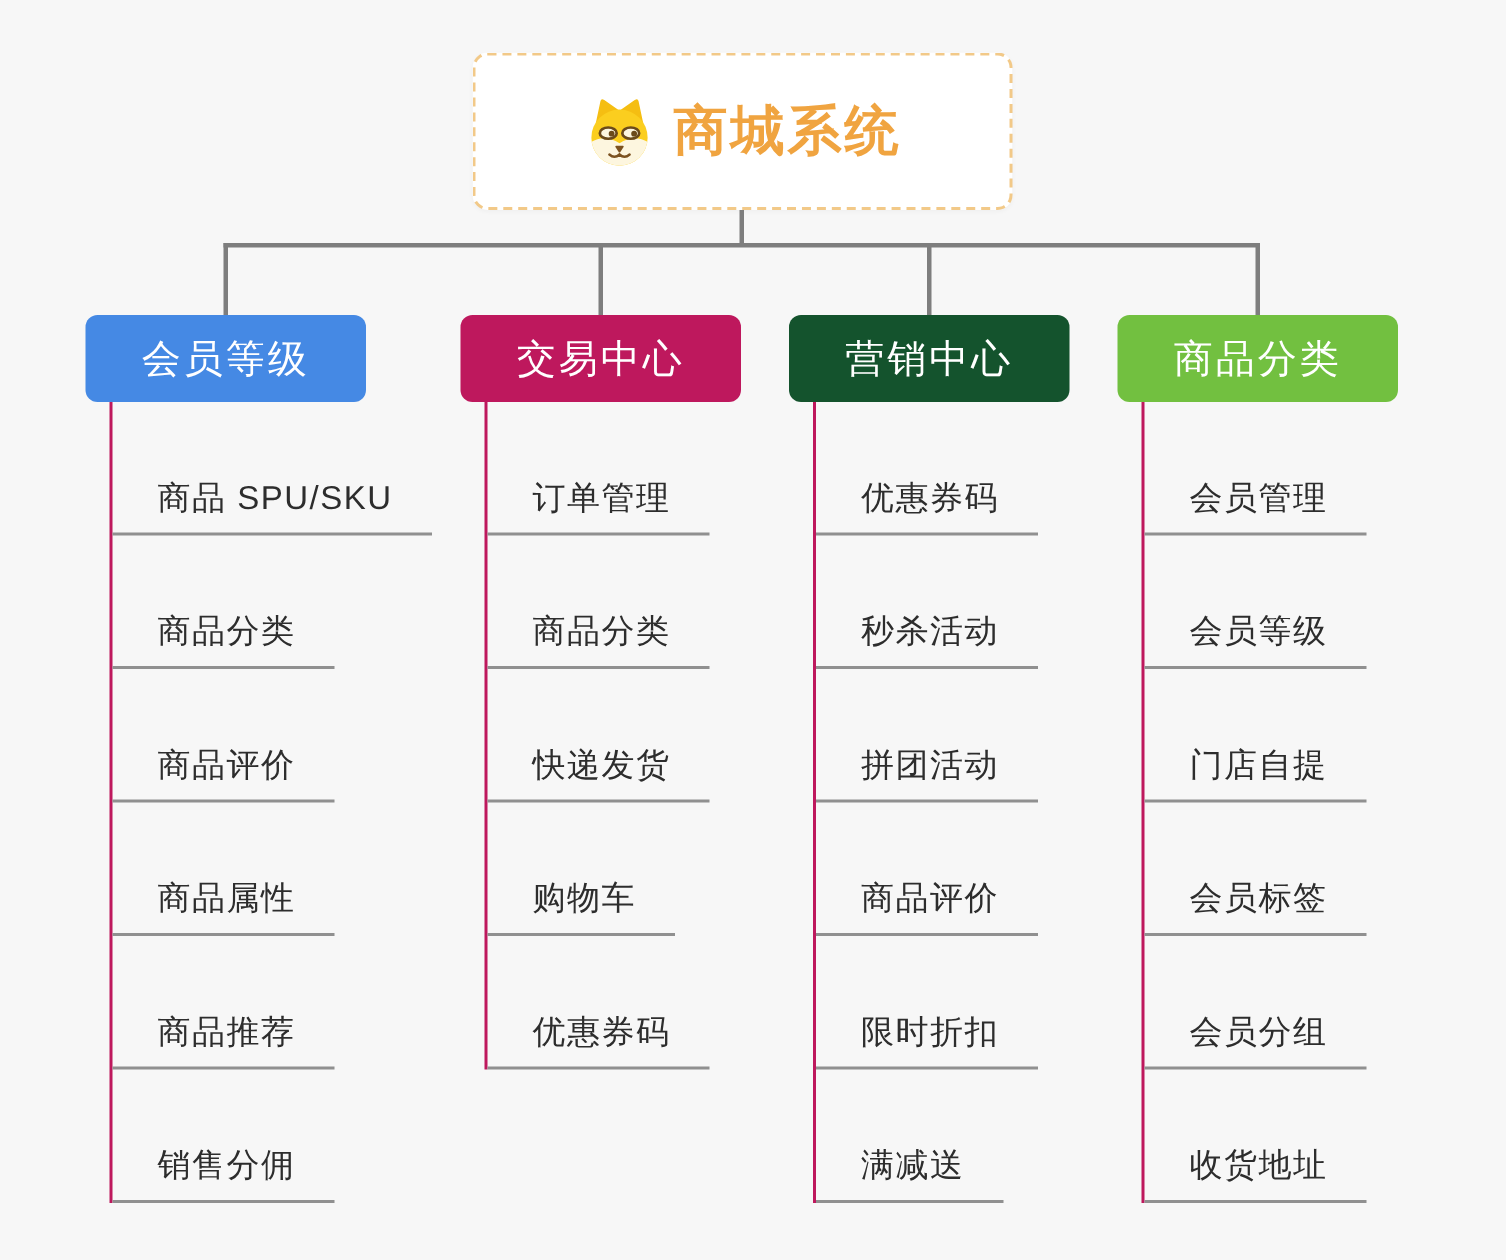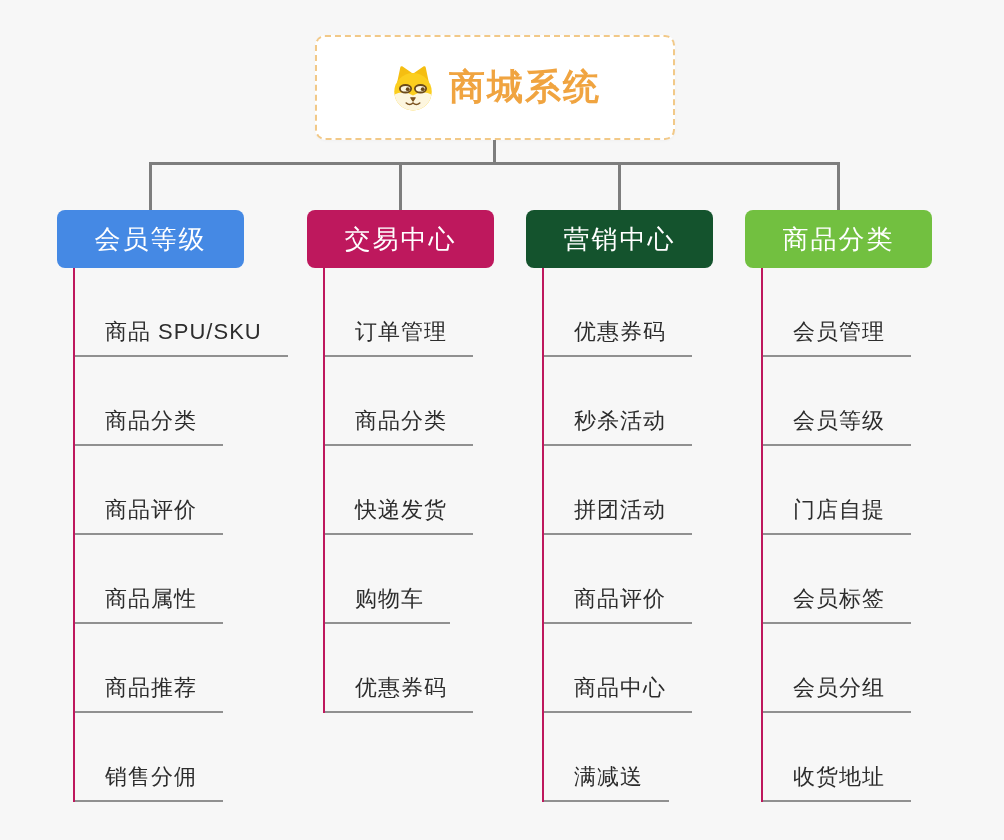--- a/index.html
+++ b/index.html
@@ -157,21 +157,21 @@
     </div>
   </div>
 
   <div class="branch branch-marketing">
     <div class="branch-box bg-orange">营销中心</div>
     <div class="children">
       <div class="child-item">优惠券码</div>
       <div class="child-item">秒杀活动</div>
       <div class="child-item">拼团活动</div>
       <div class="child-item">商品评价</div>
-      <div class="child-item">商品中心</div>
+      <div class="child-item">限时折扣</div>
       <div class="child-item">满减送</div>
     </div>
   </div>
 
   <div class="branch branch-member">
     <div class="branch-box bg-green">商品分类</div>
     <div class="children">
       <div class="child-item">会员管理</div>
       <div class="child-item">会员等级</div>
       <div class="child-item">门店自提</div>

